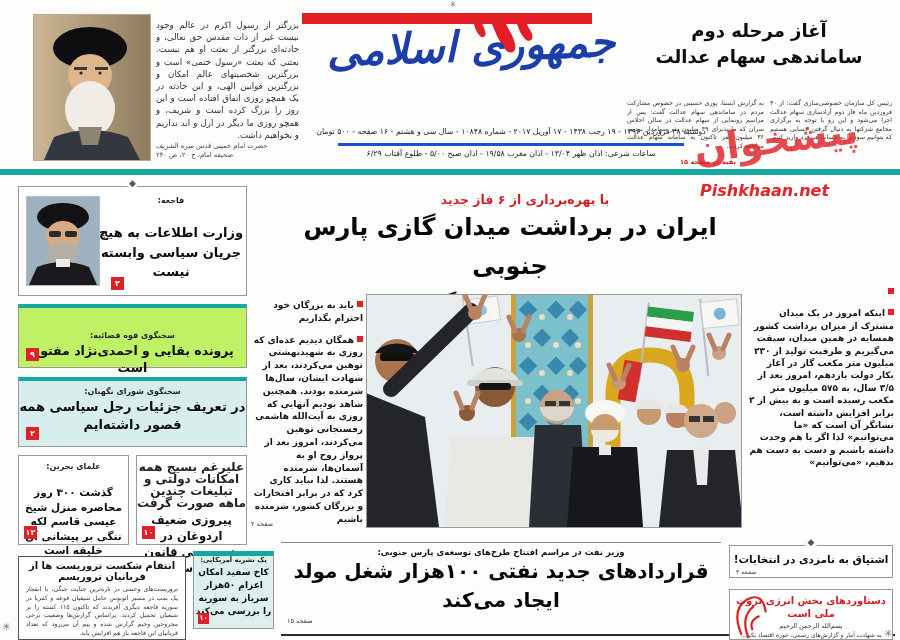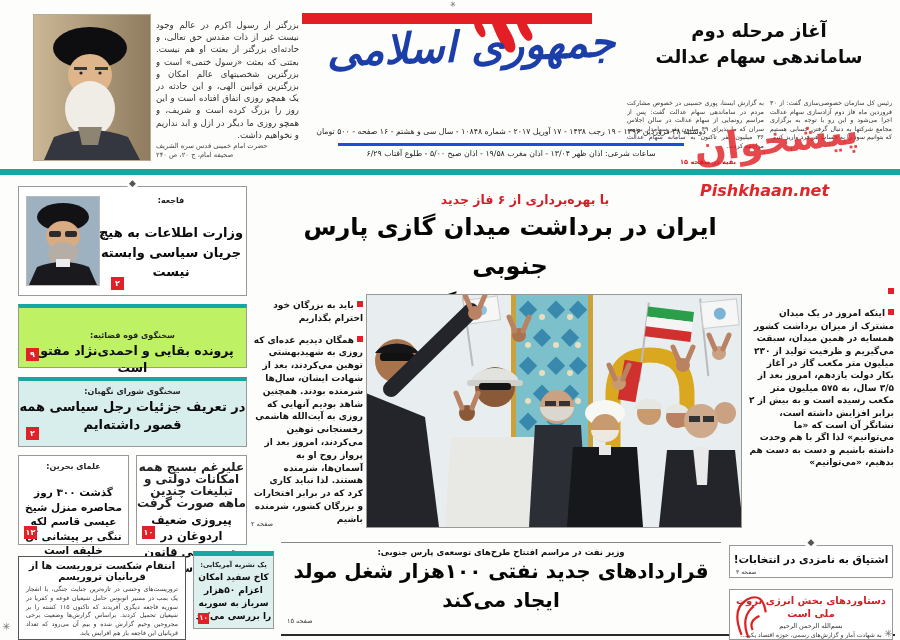--- a/index.html
+++ b/index.html
@@ -65,21 +65,21 @@
   #boxErd .kick { font-size:12px; line-height:12px; }
   #boxErd .btitle { font-size:11.5px; line-height:16px; margin-top:3px; }
   #boxErd .pbadge { left:5px; bottom:5px; }
   #boxBah { left:18px; top:455px; width:111px; height:90px; padding-top:6px; }
   #boxBah .btitle { font-size:10.5px; line-height:14.5px; margin-top:14px; }
   #boxBah .pbadge { left:5px; bottom:5px; }
   
   #boxTerror { left:18px; top:556px; width:168px; height:84px; border:1.5px solid #555; padding:3px 7px; overflow:hidden; }
   #terrTitle { text-align:center; font-size:10px; font-weight:800; margin-bottom:3px; }
   #boxTerror p { font-size:6.2px; line-height:8.8px; text-align:justify; color:#333; margin-bottom:2px; }
-  #boxWH { left:193px; top:551px; width:81px; height:78px; border-top:5px solid #14a8a1; background:#ddf0ee; padding-top:5px; }
+  #boxWH { left:193px; top:551px; width:81px; height:78px; border-top:5px solid #14a8a1; background:#ddf0ee; }
   #boxWH .kick { font-size:6.8px; }
   #boxWH .btitle { font-size:9px; line-height:13px; margin-top:2px; }
   #boxWH .pbadge { left:4px; bottom:4px; width:11px; height:11px; line-height:11px; font-size:7px; }
   #oilRule { position:absolute; left:281px; top:542px; width:440px; height:1px; background:#888; }
   #oilKicker { position:absolute; left:300px; top:547px; width:402px; text-align:center; font-size:8.5px; font-weight:700; color:#111; }
   #oilHead { position:absolute; left:282px; top:557px; width:438px; text-align:center; font-size:20px; font-weight:800; line-height:29px; color:#060606; }
   #oilPage { position:absolute; left:287px; top:617px; font-size:6.5px; color:#333; }
   #bottomRule { position:absolute; left:281px; top:634px; width:614px; height:2px; background:#2a2a2a; }
   #boxElect { left:729px; top:545px; width:164px; height:33px; padding-top:7px; }
   #boxElect .btitle { font-size:10.5px; }

